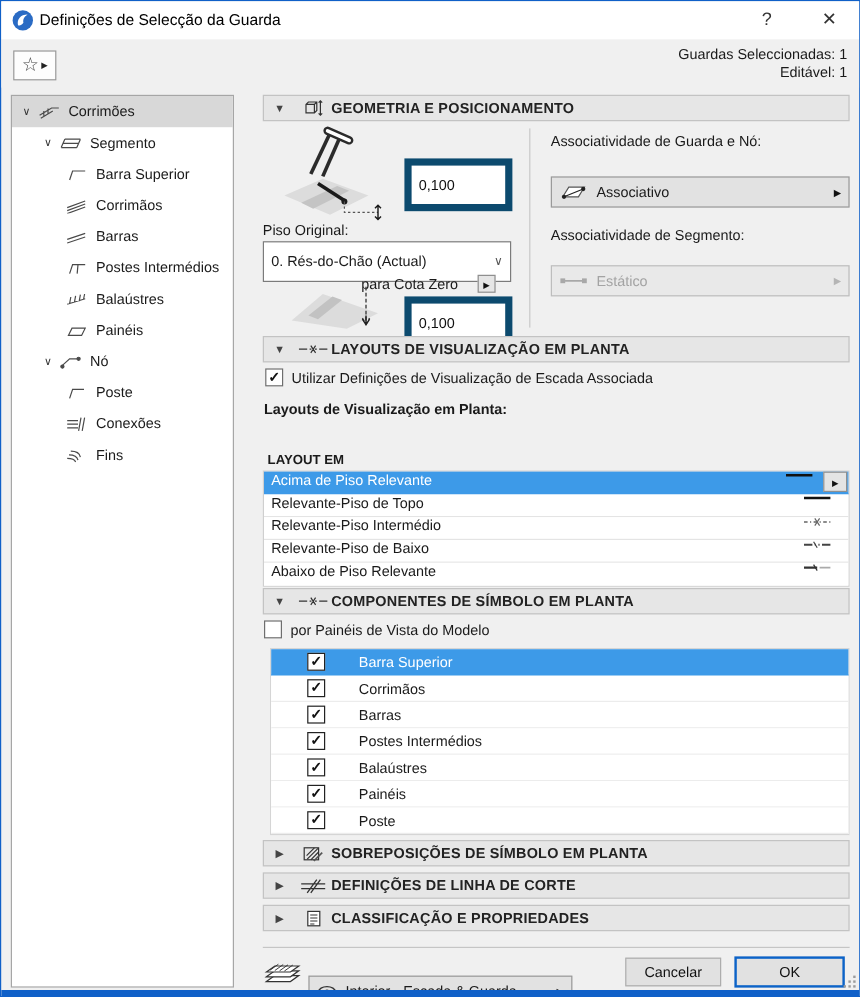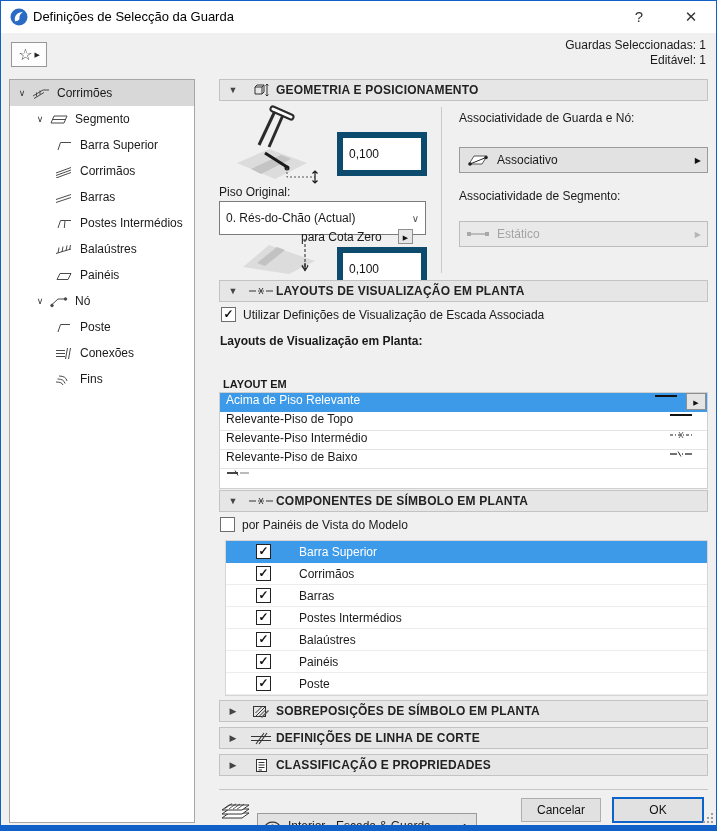--- a/index.html
+++ b/index.html
@@ -321,20 +321,21 @@
     <div class="lrow">
       <span class="ltext">Relevante-Piso de Baixo</span>
       <span class="lineico" style="margin-right:14px">
           <svg width="24" height="8" viewBox="0 0 24 8">
             <line x1="1" y1="4" x2="23" y2="4" stroke="#444" stroke-width="1.6" stroke-dasharray="7 2 1 2 1 2"></line>
             <path d="M9 1.5 L12 6.5" stroke="#444" stroke-width="1"></path>
           </svg>
         </span>
     </div>
     <div class="lrow">
+      <span class="ltext">Abaixo de Piso Relevante</span>
       <span class="lineico" style="margin-right:14px">
           <svg width="24" height="8" viewBox="0 0 24 8">
             <line x1="1" y1="4" x2="12" y2="4" stroke="#333" stroke-width="1.8"></line>
             <line x1="14" y1="4" x2="23" y2="4" stroke="#aaa" stroke-width="1.6"></line>
             <path d="M9 1.5 L12 6.5" stroke="#333" stroke-width="1"></path>
           </svg>
         </span>
     </div>
   </div>
 

